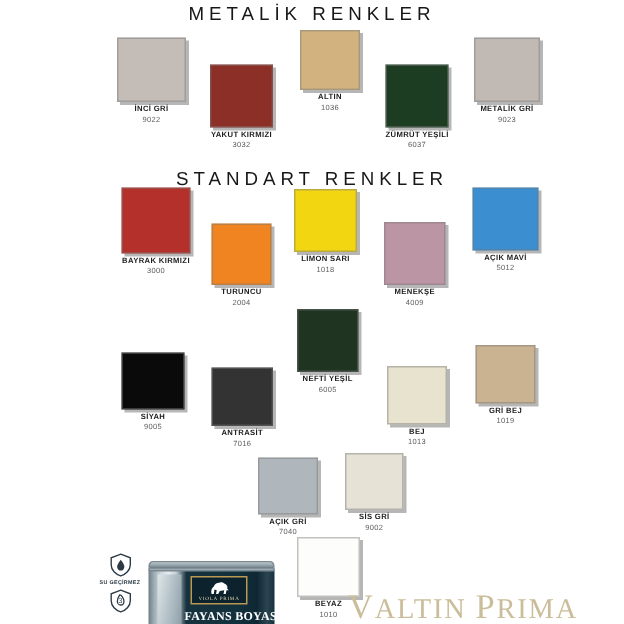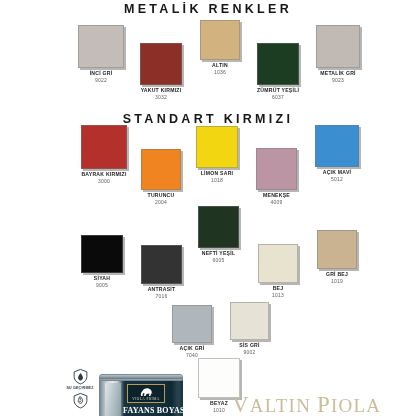--- a/index.html
+++ b/index.html
@@ -18,21 +18,21 @@
     position: relative;
     width: 416px;
     height: 416px;
   }
 
   .section-title {
     position: absolute;
     width: 100%;
     text-align: center;
     font-family: "Liberation Sans", sans-serif;
-    font-weight: bold;
+    font-weight: normal;
     font-size: 12.5px;
     letter-spacing: 3.3px;
     color: #171717;
     white-space: nowrap;
   }
   #title-metalik { top: 2px; }
   #title-standart { top: 112px; }
 
   
   .swatch {
@@ -179,21 +179,21 @@
   }
   #brand-wordmark .cap { font-size: 23px; }
 </style>
 </head>
 <body>
 
 <div id="page">
 
   <div class="section-title" id="title-metalik">METALİK RENKLER</div>
 
-  <div class="section-title" id="title-standart">STANDART KIRMIZI</div>
+  <div class="section-title" id="title-standart">STANDART RENKLER</div>
 
   <div class="swatch" style="left:78px; top:25px; width:46px;">
     <div class="chip" style="height:43px; background:#c4bcb6;"></div>
     <div class="caption">
       <span class="cap-name">İNCİ GRİ</span>
       <span class="cap-code">9022</span>
     </div>
   </div>
 
   <div class="swatch" style="left:140px; top:43px; width:42px;">
@@ -368,18 +368,18 @@
                    C26 5 28 8 27 11 L29 13 L26 13 L25 18 L22 18 L23 13
                    L17 14 L15 18 L12 18 L13 13 L10 12 L9 18 Z" fill="#ffffff"></path>
         </svg>
         <span class="can-logo-text">VIOLA PRIMA</span>
       </div>
 
       <div class="can-product-name">FAYANS BOYASI</div>
     </div>
 
     <div id="brand-wordmark">
-      <span class="cap">V</span><span>ALTIN</span>&nbsp;<span class="cap">P</span><span>IOLA</span>
+      <span class="cap">V</span><span>ALTIN</span>&nbsp;<span class="cap">P</span><span>RIMA</span>
     </div>
 
   </div>
 
 </div>
 
 </body></html>

